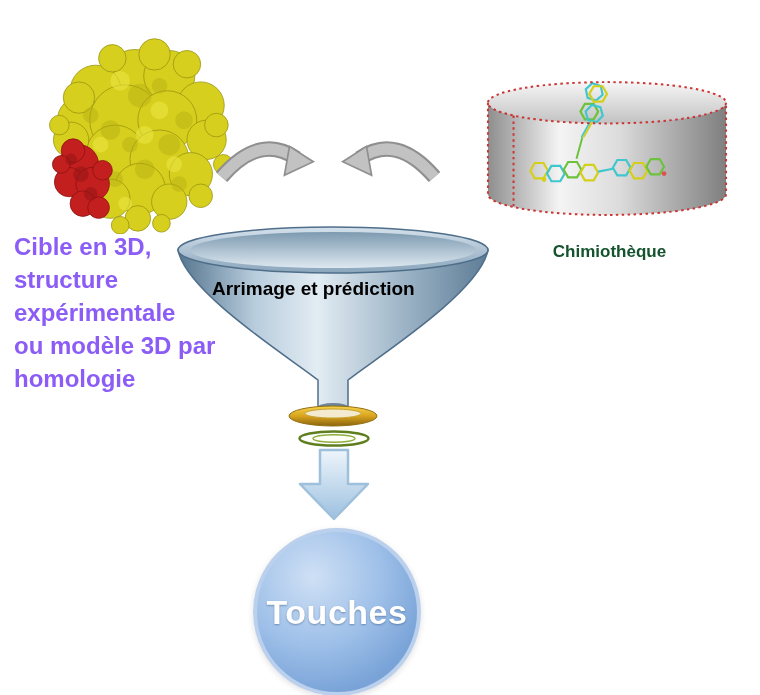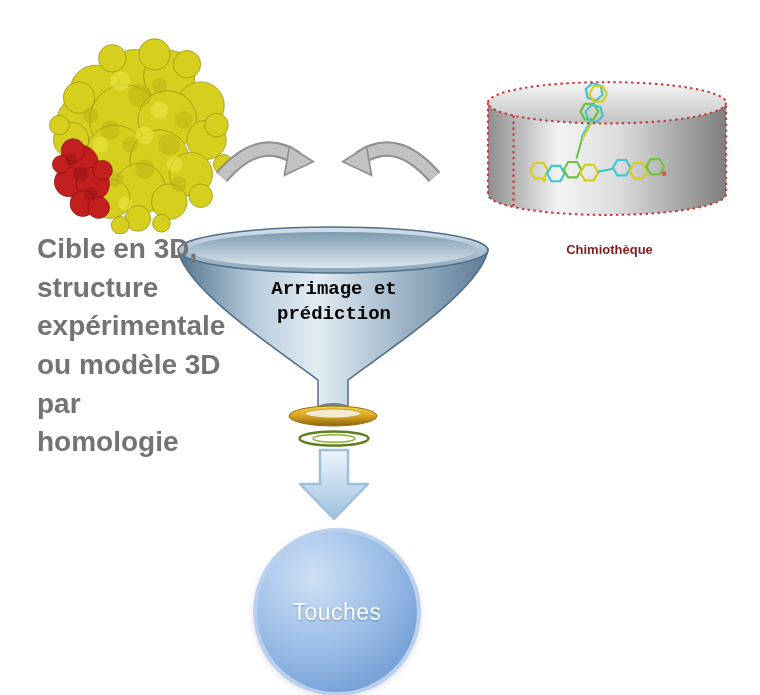--- a/index.html
+++ b/index.html
@@ -6,44 +6,44 @@
   #canvas{
     position:relative;
     width:760px;height:695px;
     background:#ffffff;
     font-family:"Liberation Sans", sans-serif;
     overflow:hidden;
   }
   .abs{position:absolute;}
   .target-label{
     left:14px;top:230px;width:215px;
-    font-size:28px;font-weight:bold;color:#737373;
-    line-height:1.38;white-space:pre-line;margin-left:23px;
+    font-size:24px;font-weight:bold;color:#8b5cf6;
+    line-height:1.38;white-space:pre-line;
   }
   .library-label{
     left:497px;top:242px;width:225px;
-    font-size:13px;font-weight:bold;color:#7f1d1d;
+    font-size:17px;font-weight:bold;color:#14532d;
     text-align:center;
   }
   .funnel-label{
     left:212px;top:277px;width:244px;
-    font-family:Liberation Mono, monospace;
+    font-family:Liberation Sans, sans-serif;
     font-size:19px;font-weight:bold;color:#000;
-    text-align:center;line-height:1.3;
+    line-height:1.3;
   }
   .hits-circle{
     left:253px;top:528px;width:160px;height:160px;
     border-radius:50%;
     background:radial-gradient(circle at 35% 28%, #cfe0f5 0%, #9dbfe8 45%, #7aa4d8 75%, #6f9ad0 100%);
     border:4px solid #bad0ec;
     display:flex;align-items:center;justify-content:center;
     box-shadow:0 2px 6px rgba(0,0,0,0.12);
   }
   .hits-label{
-    color:#ffffff;font-size:23px;font-weight:normal;
+    color:#ffffff;font-size:34px;font-weight:bold;
     text-shadow:0 1px 2px rgba(40,70,110,0.45);
     letter-spacing:0.5px;
   }
   svg{display:block;}
 </style>
 </head>
 <body>
 
 <div id="canvas">
 

